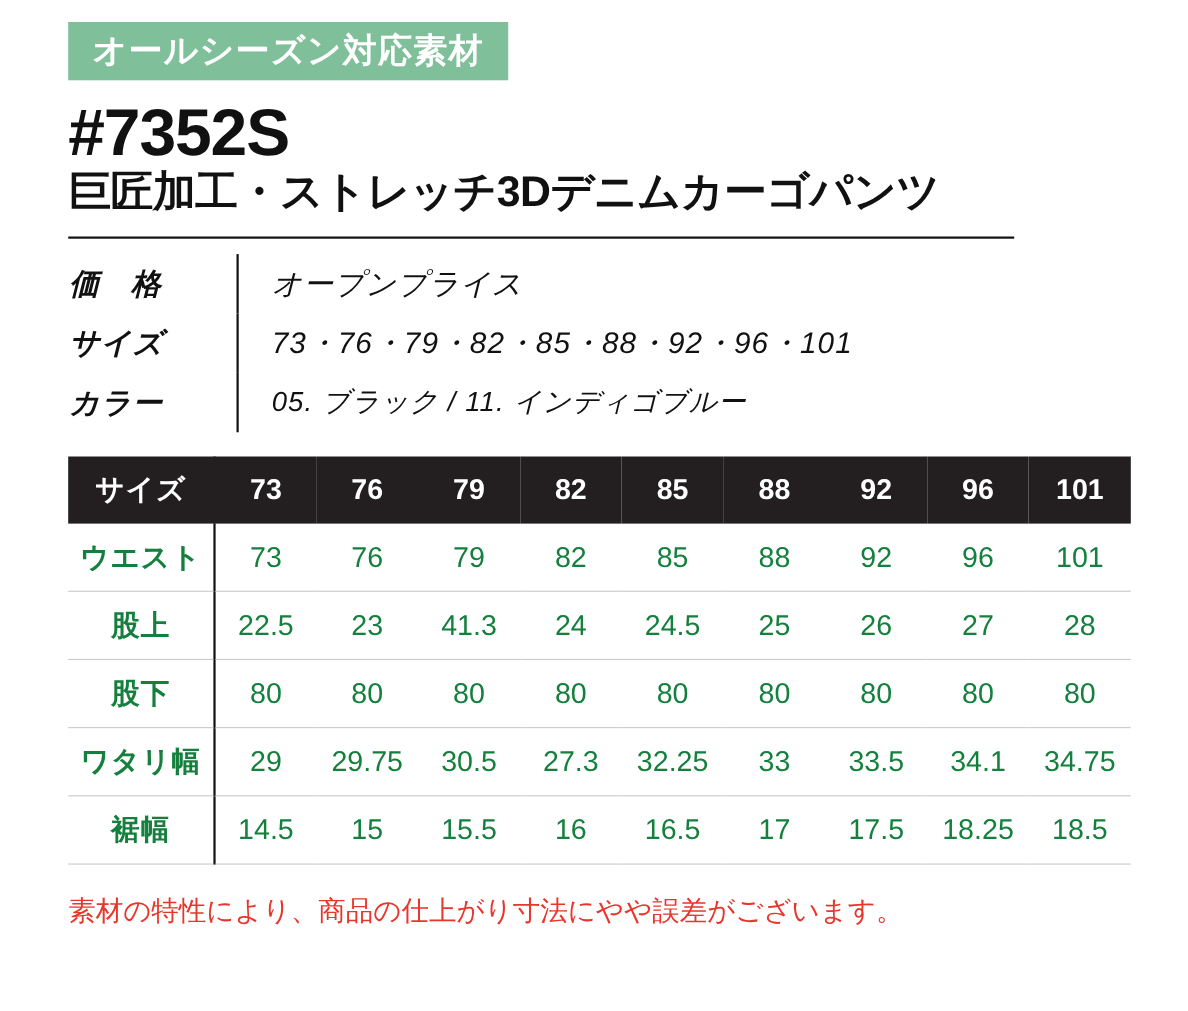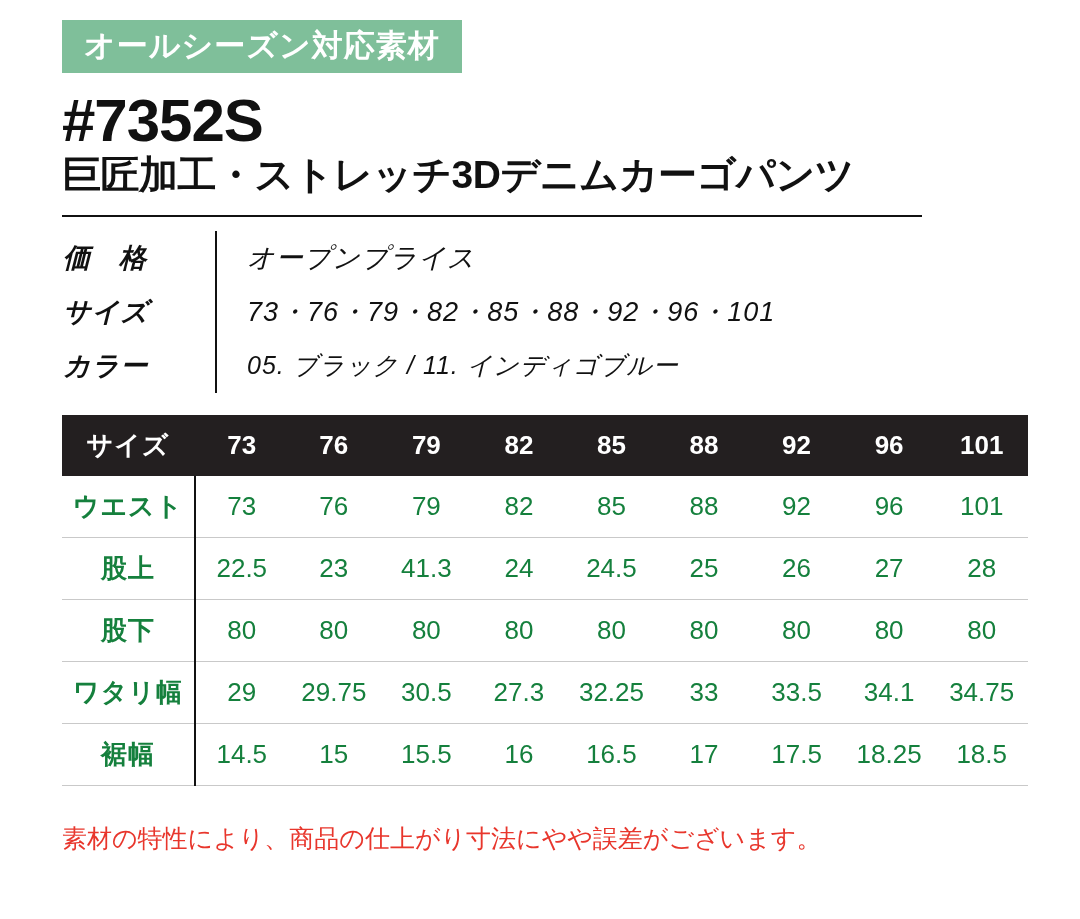--- a/index.html
+++ b/index.html
@@ -135,21 +135,21 @@
   .size-table tbody tr:first-child th,
   .size-table tbody tr:first-child td {
     border-top: none;
   }
   .size-table thead th.head-label {
     border-right: 2px solid #231f20;
   }
 
   
   .note {
-    margin-top: 36px;
+    margin-top: 25px;
     font-size: 25px;
     color: #e8362c;
     letter-spacing: 0px;
     white-space: nowrap;
   }
 </style>
 </head>
 <body>
 
 <div class="page">

